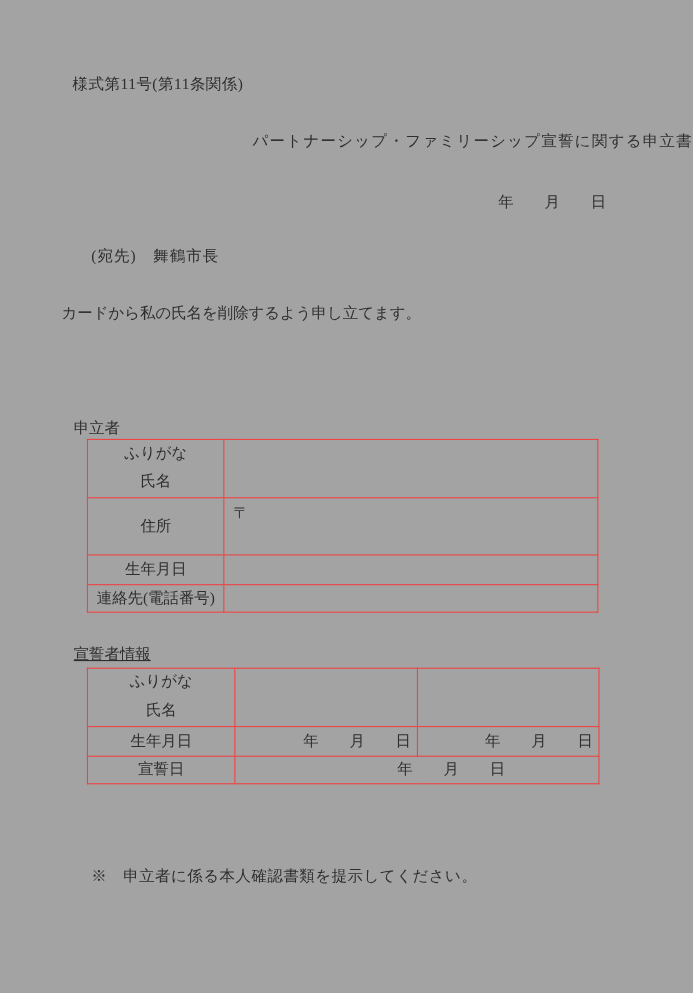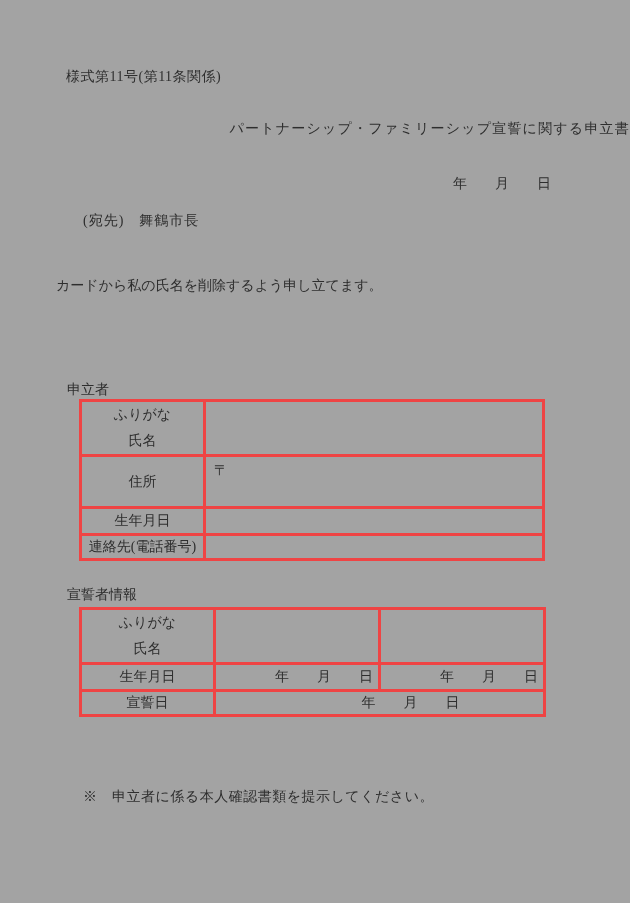--- a/index.html
+++ b/index.html
@@ -12,32 +12,32 @@
     font-family: "Liberation Serif", "DejaVu Serif", serif;
     font-size: 14px;
     color: #2e2e2e;
     overflow: hidden;
   }
   .abs { position: absolute; }
 
   .form-number { left: 66px; top: 68px; letter-spacing: 0.5px; }
   .doc-title   { left: 22px; top: 120px; width: 608px; text-align: right; letter-spacing: 1.2px; }
   .date-line   { top: 175px; right: 79px; }
-  .addressee   { left: 83px; top: 212px; letter-spacing: 1px; }
+  .addressee   { left: 83px; top: 224px; letter-spacing: 1px; }
 
   .body-text { left: 56px; top: 272px; width: 514px; line-height: 27px; }
   .body-text .jline { text-align: justify; text-align-last: justify; }
 
   .section-label-1 { left: 67px; top: 381px; }
-  .section-label-2 { left: 67px; top: 586px; }
+  .section-label-2 { left: 67px; top: 586px; text-decoration: underline; }
   .note-line       { left: 83px; top: 788px; letter-spacing: 0.5px; }
 
   table { position: absolute; border-collapse: collapse; table-layout: fixed; }
   td {
-    border: 3px solid #ef4444;
+    border: 1px solid #ef4444;
     font-size: 14px;
     color: #2e2e2e;
     padding: 0;
     vertical-align: middle;
     overflow: hidden;
   }
   .t1 { left: 79px; top: 399px; width: 465px; }
   .t2 { left: 79px; top: 607px; width: 466px; }
   .lbl { text-align: center; }
   .l2 div { line-height: 26px; text-align: center; }

